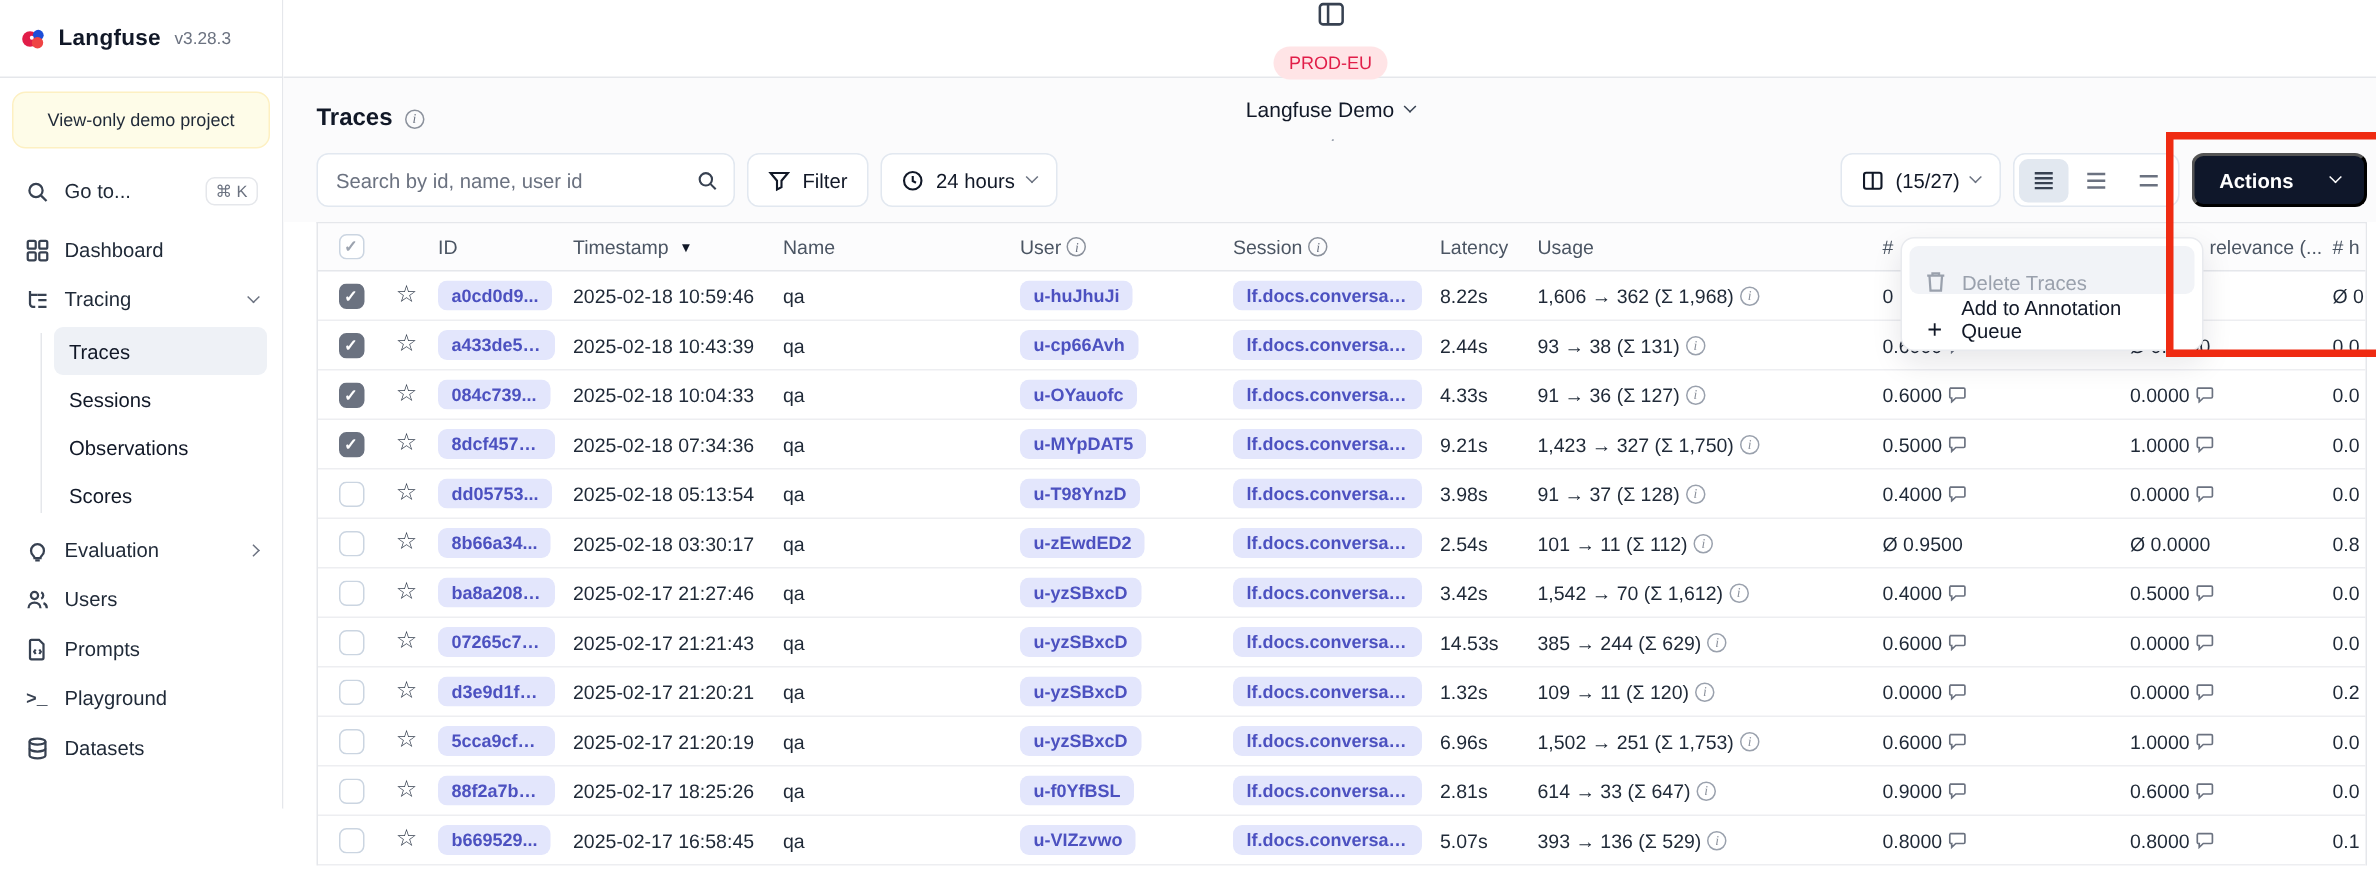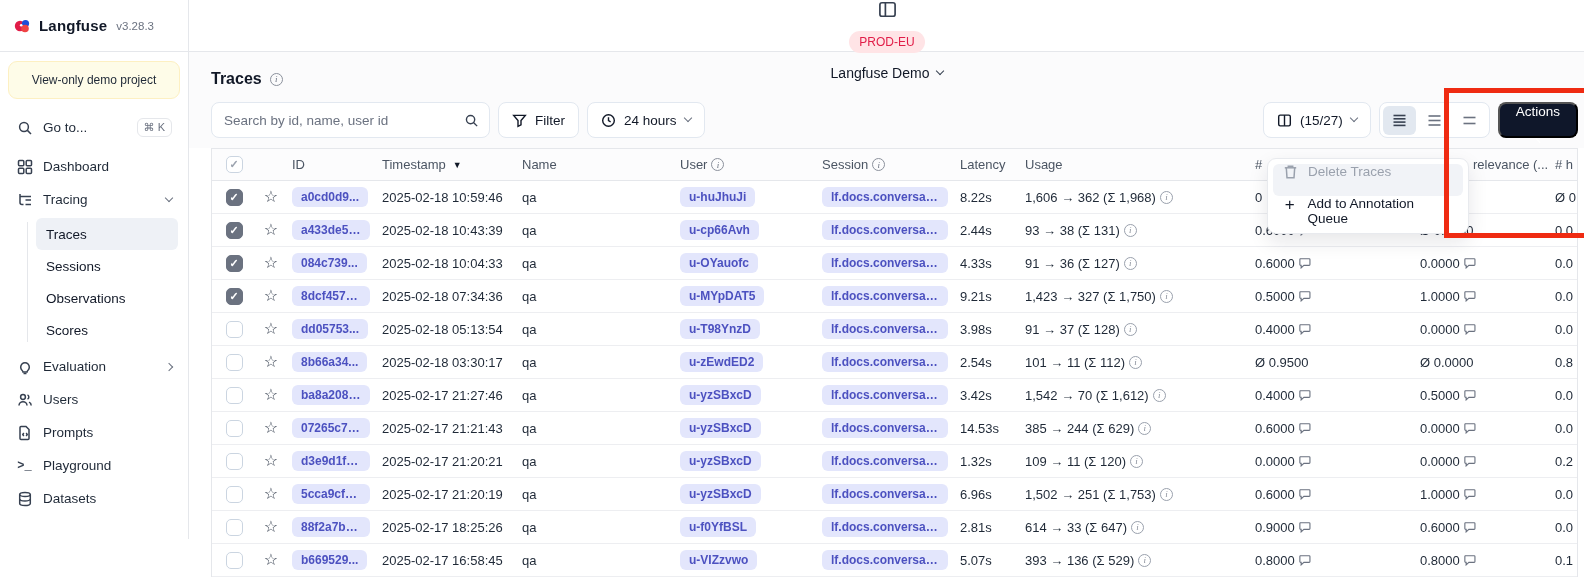--- a/index.html
+++ b/index.html
@@ -52,21 +52,21 @@
   .search-box input::placeholder { color:#6b7280; }
   .tbtn { height:36px; border:1px solid #e2e8f0; border-radius:8px; background:#fff; display:inline-flex;
     align-items:center; gap:8px; padding:0 13px; font-size:13.5px; font-weight:500; color:#111827; cursor:pointer; }
   .toolbar .gap8 { width:8px; }
   .toolbar-right { margin-left:auto; display:flex; align-items:center; gap:8px; }
   .toggle-group { height:36px; border:1px solid #e2e8f0; border-radius:8px; background:#fff; display:inline-flex;
     align-items:center; padding:3px; gap:2px; }
   .tg-btn { width:33px; height:29px; border-radius:6px; display:flex; align-items:center; justify-content:center; cursor:pointer; color:#374151; }
   .tg-btn.sel { background:#e2e8f0; }
   .btn-dark { height:36px; background:#0f172a; color:#fff; border-radius:8px; display:inline-flex; align-items:center;
-    gap:25px; padding:0 16px; font-size:13.5px; font-weight:400; cursor:pointer;flex-direction:column; }
+    gap:25px; padding:0 16px; font-size:13.5px; font-weight:700; cursor:pointer; }
   .btn-dark .chev { border-color:#fff; }
 
   
   .table-wrap { margin:0 7px 0 22px; border:1px solid #e5e7eb; border-bottom:0; background:#fff; }
   .trow { display:grid; grid-template-columns:44px 30px 90px 140px 158px 142px 138px 65px 230px 165px 135px 28px;
     align-items:center; height:33px; border-bottom:1px solid #edeef1; font-size:13px; color:#1f2937; }
   .trow.head { height:32px; background:#fcfcfd; color:#4b5563; font-size:13px; border-bottom:1px solid #e5e7eb; }
   .cell { padding:0 6px; white-space:nowrap; overflow:hidden; display:flex; align-items:center; gap:4px; }
   .cell.center { justify-content:center; }
   .badge { background:#e3e6fc; color:#4c51c0; font-weight:700; font-size:12px; padding:3px 9px; border-radius:6px; cursor:pointer;
@@ -78,21 +78,21 @@
   .cbx.all { color:#9ca3af; }
   .info { display:inline-flex; width:13px; height:13px; min-width:13px; border:1px solid #8b919c; border-radius:50%;
     font-size:9px; align-items:center; justify-content:center; color:#6b7280; font-family:"Liberation Serif",serif; font-style:italic; }
   .sort { font-size:9px; color:#111827; margin-left:3px; }
   .scorecell { gap:3px; }
   .padL { padding-left:59px; }
 
   
   .menu { position:absolute; left:1078px; top:158px; width:202px; background:#fff; border:1px solid #e8eaee;
     border-radius:9px; box-shadow:0 8px 20px rgba(15,23,42,.10); padding:5px; z-index:40; }
-  .menu-item { height:32px; display:flex; align-items:flex-start; gap:10px; padding:0 9px; border-radius:6px;
+  .menu-item { height:32px; display:flex; align-items:flex-end; gap:10px; padding:0 9px; border-radius:6px;
     font-size:13.5px; cursor:pointer; color:#111827; }
   .menu-item.dim { background:#f1f3f7; color:#9aa1ad; }
   .menu-item .mi-icon { width:16px; display:flex; justify-content:center; }
   .plus-glyph { font-size:17px; font-weight:500; color:#111827; line-height:1; }
 
   
   .red-box { position:absolute; left:1255px; top:88px; width:224px; height:150px;
     border:5px solid #ef2b12; z-index:60; pointer-events:none; }
 
   svg { display:block; }

